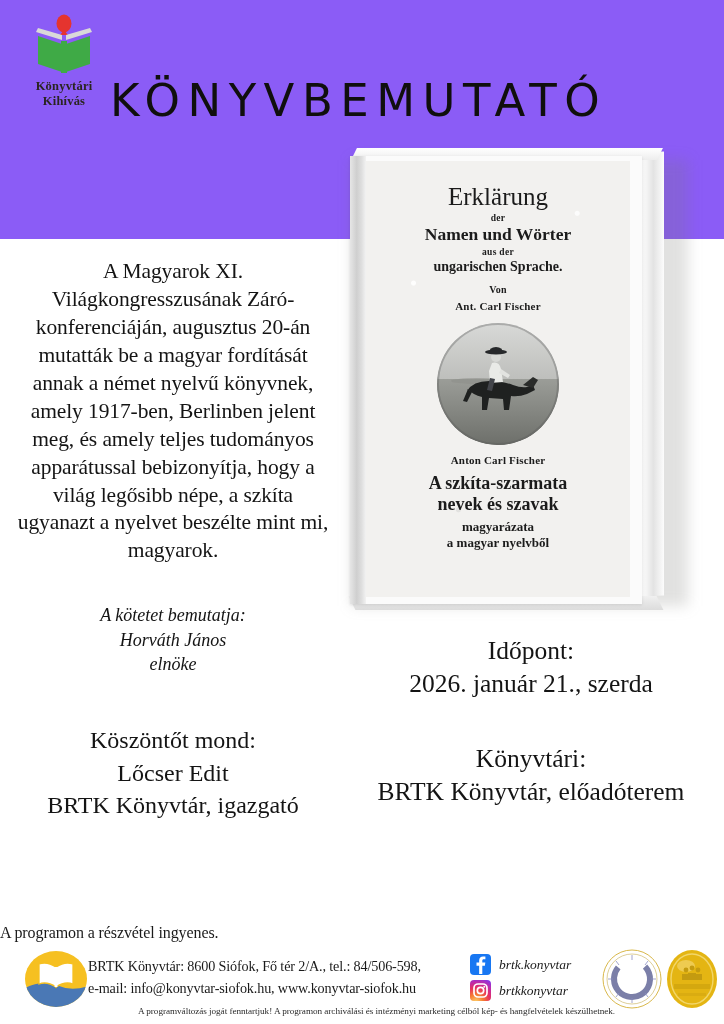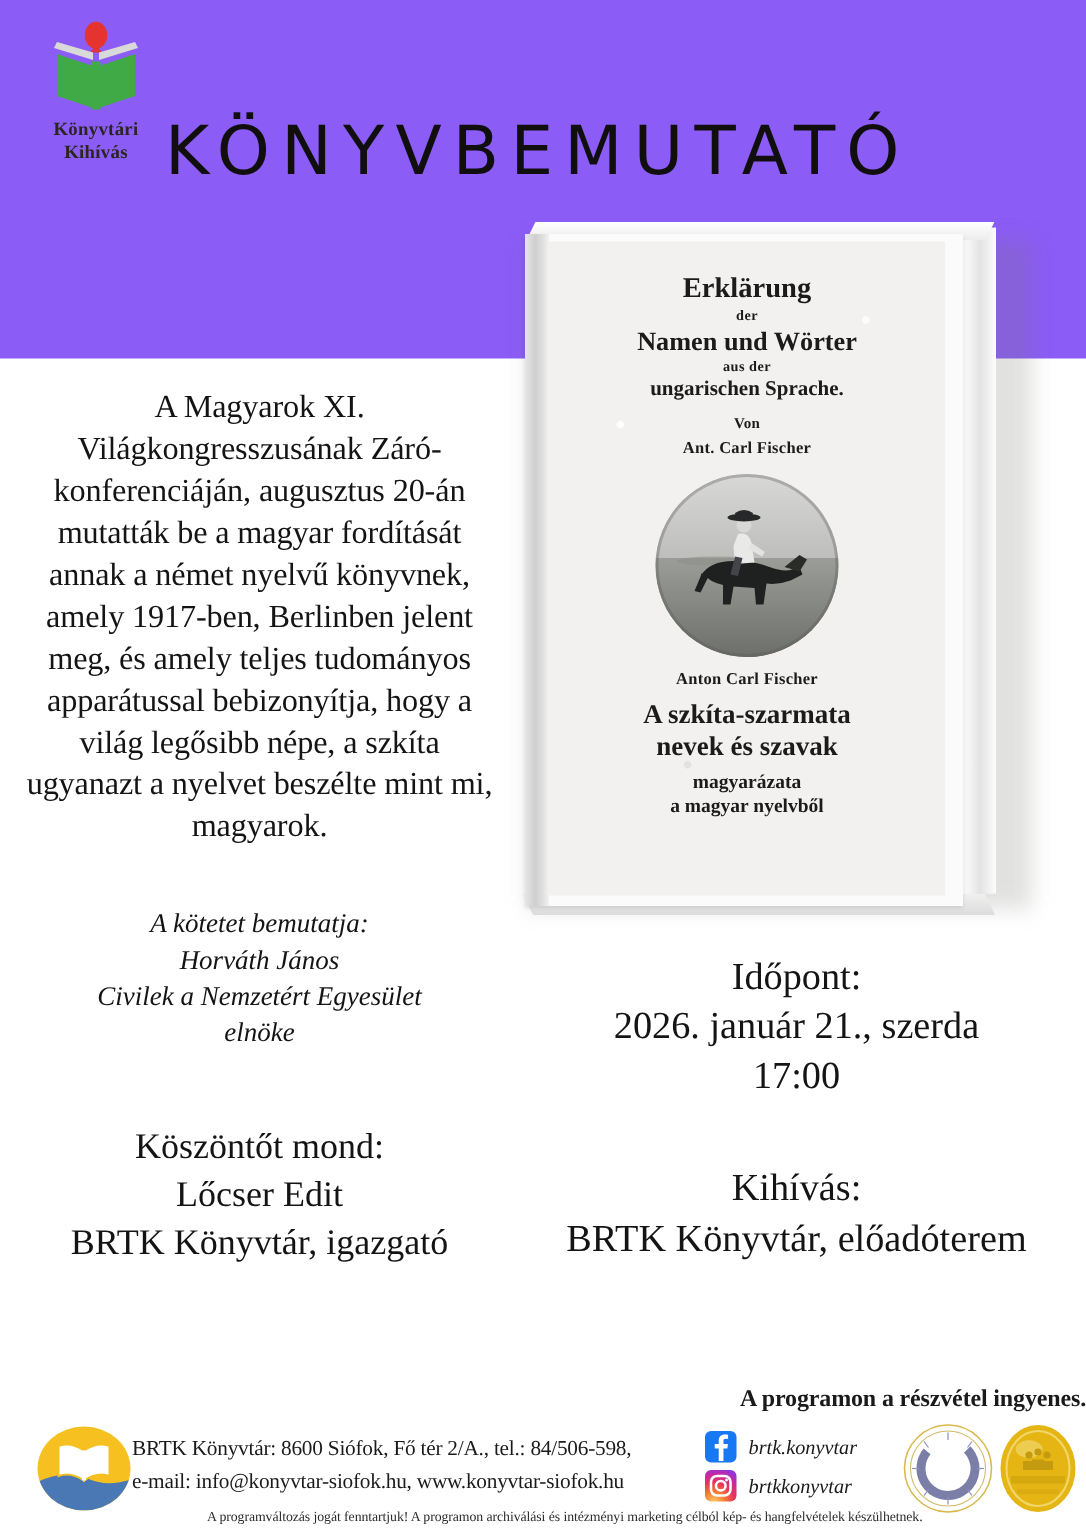--- a/index.html
+++ b/index.html
@@ -71,21 +71,21 @@
       radial-gradient(circle at 35% 80%, rgba(210,210,208,.5) 0 2px, transparent 3px);
     padding:22px 14px 0 14px;
     text-align:center;
     color:#1b1b1b;
   }
   #book-bottom-edge{
     position:absolute; left:8px; top:448px; width:308px; height:14px;
     background:linear-gradient(180deg,#f0f0f0,#dcdcdc);
     transform:skewX(26deg);
   }
-  .cv-t1{ font-size:19px; font-weight:bold; line-height:1.1; }
+  .cv-t1{ font-size:25px; font-weight:normal; line-height:1.1; }
   .cv-sm{ font-size:9.5px; font-weight:bold; line-height:1.5; letter-spacing:.3px; }
   .cv-t2{ font-size:17.5px; font-weight:bold; line-height:1.14; }
   .cv-t3{ font-size:14px; font-weight:bold; line-height:1.2; }
   .cv-by{ font-size:10px; font-weight:bold; letter-spacing:.2px; }
   .cv-author2{ font-size:11px; font-weight:bold; letter-spacing:.2px; }
   .cv-h1{ font-size:18px; font-weight:bold; line-height:1.16; }
   .cv-h2{ font-size:13px; font-weight:bold; line-height:1.22; }
 
   #cover-photo{
     width:122px; height:122px; border-radius:50%;
@@ -113,22 +113,22 @@
   
   #right-column{
     position:absolute; left:344px; top:634px; width:374px;
     text-align:center; color:#141414;
   }
   #datetime-block{ font-size:25.5px; line-height:1.30; }
   #venue-block{ margin-top:42px; font-size:25.5px; line-height:1.30; }
 
   
   #free-notice{
-    position:absolute; left:0; top:924px; width:724px; text-align:right;
-    font-size:16px; font-weight:bold; color:#1a1a1a; letter-spacing:-.1px;
+    position:absolute; left:0; top:924px; width:724px; text-align:left;
+    font-size:16px; font-weight:normal; color:#1a1a1a; letter-spacing:-.1px;
   }
 
   
   #footer{
     position:absolute; left:0; top:950px; width:724px; height:74px;
   }
   #brtk-logo{ position:absolute; left:21px; top:0px; width:70px; height:58px; }
   #footer-contact{
     position:absolute; left:88px; top:6px; width:380px;
     font-size:14.2px; line-height:1.52; color:#1a1a1a; letter-spacing:-.15px;
@@ -230,39 +230,37 @@
     <div class="cv-h2">a magyar nyelvből</div>
   </div>
 </div>
 
 <div id="left-column">
   <p id="intro-paragraph">A Magyarok XI. Világkongresszusának Záró-konferenciáján, augusztus 20-án mutatták be a magyar fordítását annak a német nyelvű könyvnek, amely 1917-ben, Berlinben jelent meg, és amely teljes tudományos apparátussal bebizonyítja, hogy a világ legősibb népe, a szkíta ugyanazt a nyelvet beszélte mint mi, magyarok.</p>
 
   <div id="presenter-block">
     <div>A kötetet bemutatja:</div>
     <div>Horváth János</div>
-    <div>Civilek a Nemzetért Egyesület</div>
     <div>elnöke</div>
   </div>
 
   <div id="greeter-block">
     <div>Köszöntőt mond:</div>
     <div>Lőcser Edit</div>
     <div>BRTK Könyvtár, igazgató</div>
   </div>
 </div>
 
 <div id="right-column">
   <div id="datetime-block">
     <div>Időpont:</div>
     <div>2026. január 21., szerda</div>
-    <div>17:00</div>
   </div>
   <div id="venue-block">
-    <div>Kihívás:</div>
+    <div>Könyvtári:</div>
     <div>BRTK Könyvtár, előadóterem</div>
   </div>
 </div>
 
 <div id="free-notice">A programon a részvétel ingyenes.</div>
 
 <div id="footer">
 
   <div id="brtk-logo">
     <svg viewBox="0 0 70 58" width="70" height="58" aria-hidden="true">

